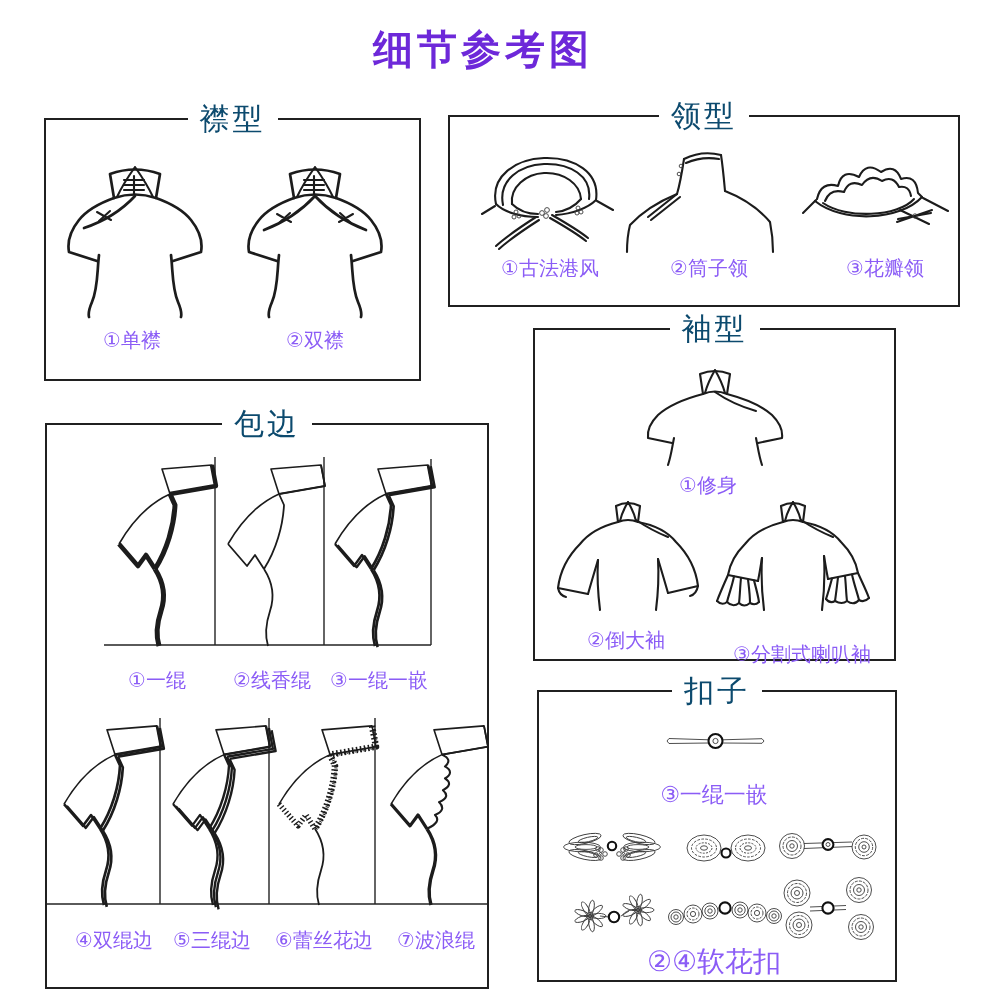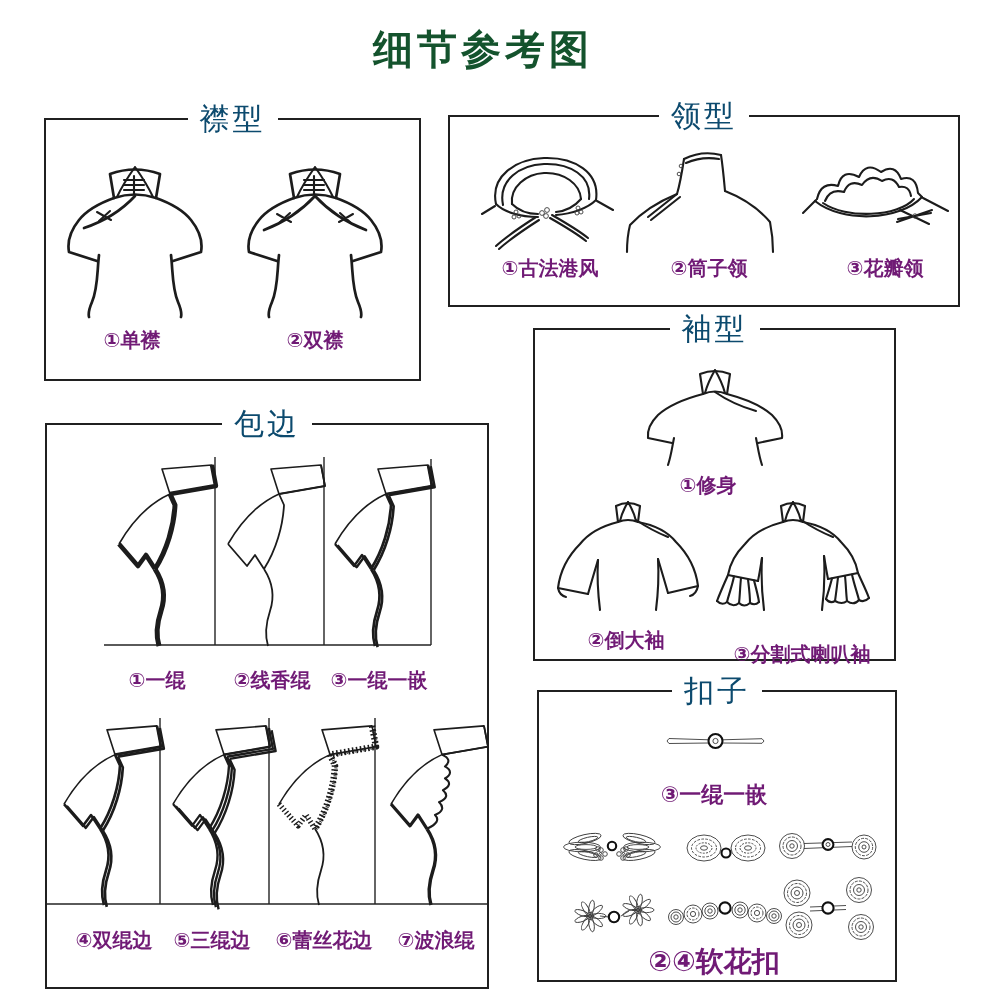--- a/index.html
+++ b/index.html
@@ -1,26 +1,26 @@
 <!DOCTYPE html>
 <html><head>
 <meta charset="utf-8">
 <style>
   html,body{margin:0;padding:0;background:#fff;}
   #canvas{position:relative;width:1000px;height:1000px;background:#fff;overflow:hidden;
           font-family:"Liberation Sans","DejaVu Sans",sans-serif;color:#151515;}
   .abs{position:absolute;}
   #page-title{position:absolute;top:22px;left:0;width:966px;text-align:center;
-              font-size:40px;font-weight:700;letter-spacing:4px;color:#14532d;}
+              font-size:40px;font-weight:700;letter-spacing:4px;color:#6d28d9;}
   .box{position:absolute;border:2px solid #202020;background:#fff;}
   .box-title{position:absolute;top:-21px;left:50%;transform:translateX(-50%);
              background:#fff;padding:0 12px;font-size:30px;font-weight:400;
              letter-spacing:3px;white-space:nowrap;color:#0c4a6e;}
   .lbl{position:absolute;transform:translateX(-50%);white-space:nowrap;
-       font-size:20px;font-weight:700;color:#701a75;}
+       font-size:20px;font-weight:400;color:#8b5cf6;}
   svg{overflow:visible;}
   .ln{fill:none;stroke:#1c1c1c;stroke-width:2.1;stroke-linecap:round;stroke-linejoin:round;}
   .ln25{fill:none;stroke:#1c1c1c;stroke-width:2.7;stroke-linecap:round;stroke-linejoin:round;}
   .ol{fill:none;stroke:#1c1c1c;stroke-width:1.6;stroke-linejoin:round;}
   .e{fill:none;stroke:#1c1c1c;stroke-linejoin:round;}
   .fr{fill:none;stroke:#3a3a3a;stroke-width:0.9;}
   .frb{fill:#fff;stroke:#101010;stroke-width:2.1;}
   .grid{fill:none;stroke:#242424;stroke-width:1.4;}
 </style>
 </head>

